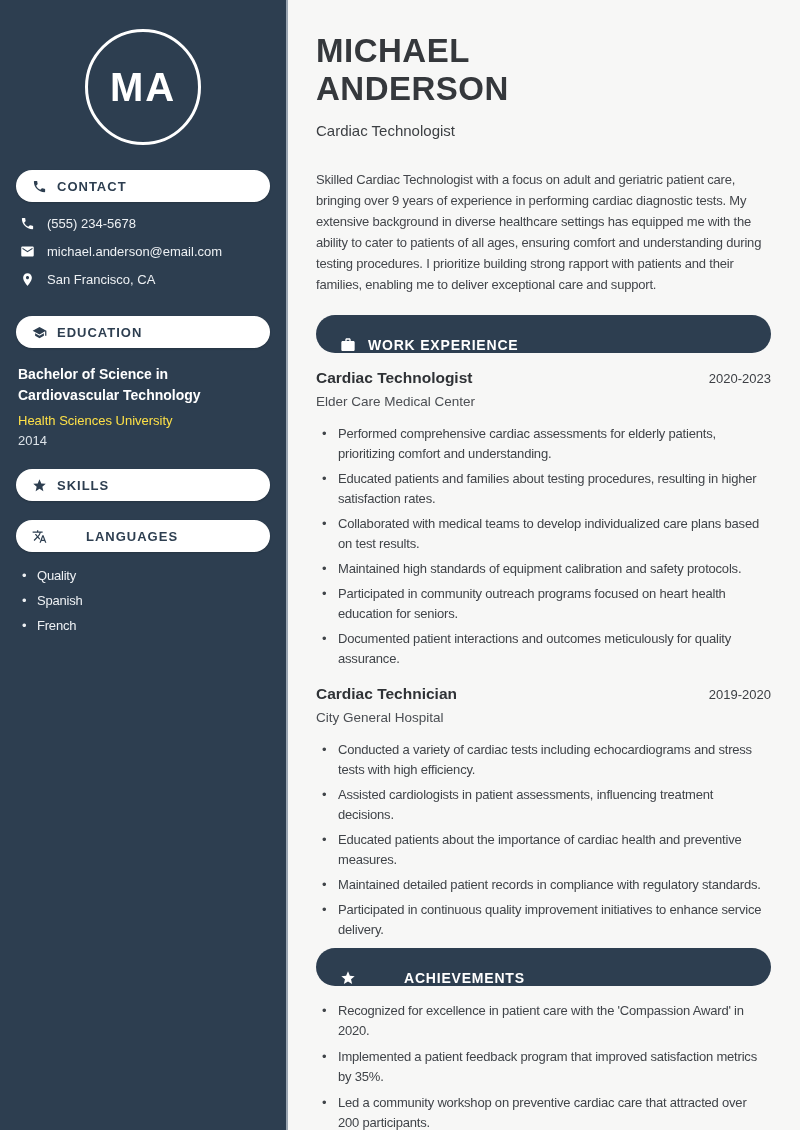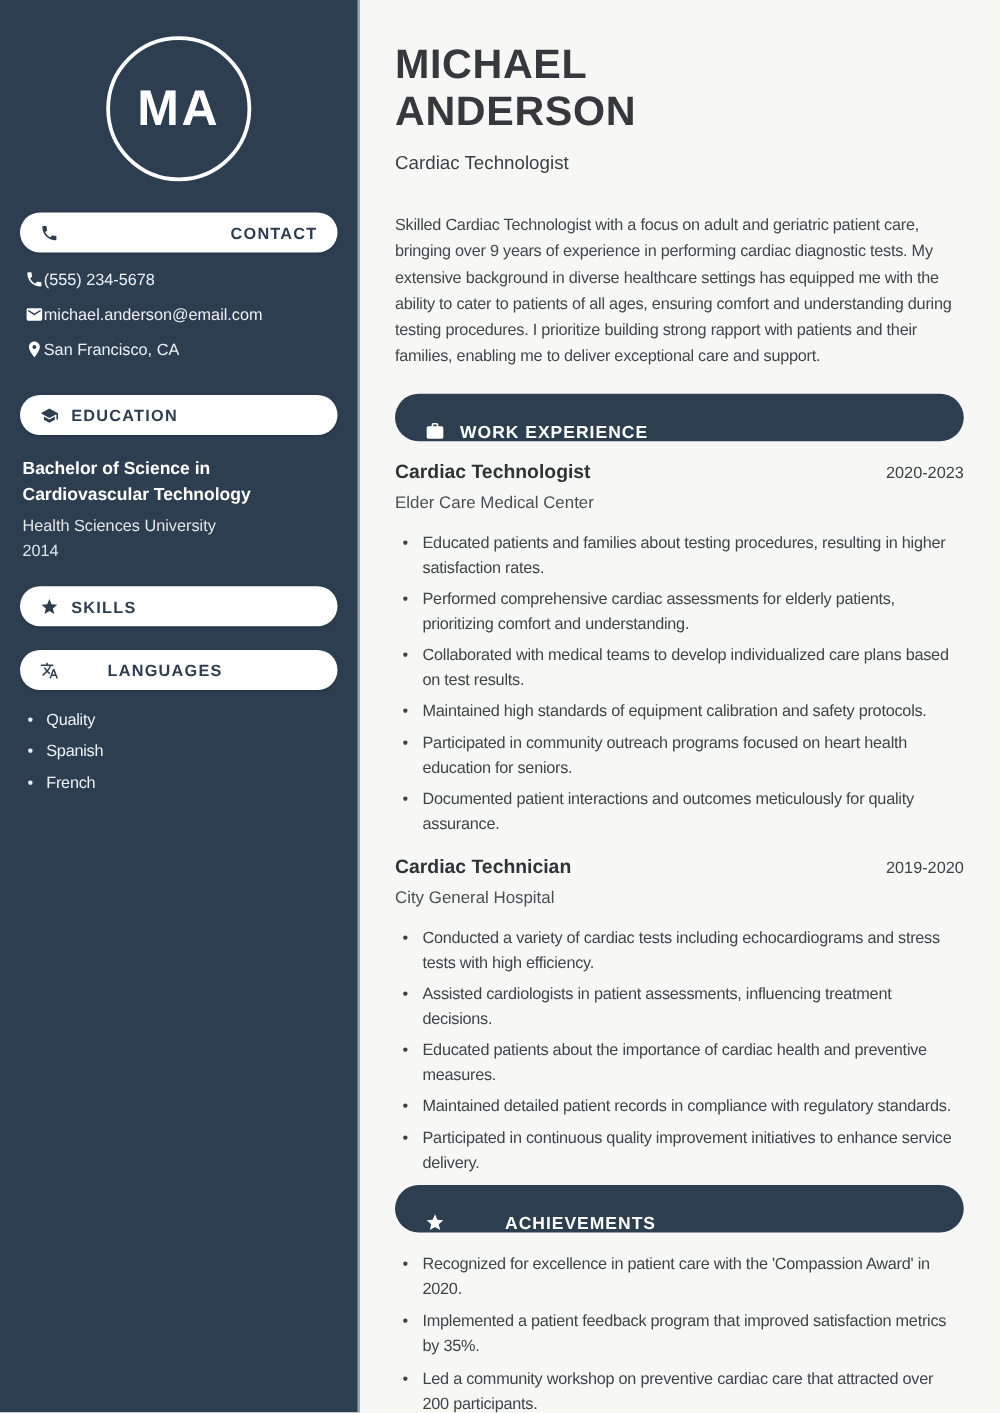--- a/index.html
+++ b/index.html
@@ -24,30 +24,30 @@
     margin: 0 auto 25px auto; display: flex; align-items: center; justify-content: center;
   }
   .avatar-initials { font-size: 40px; font-weight: bold; letter-spacing: 2px; color: #ffffff; }
   .side-pill {
     height: 32px; background: #ffffff; border-radius: 16px;
     display: flex; align-items: center; gap: 10px; padding: 0 16px;
     color: var(--sidebar_bg, #2d3e50); font-weight: bold; font-size: 13px; letter-spacing: 1px;
     box-shadow: 0 1px 2px rgba(0,0,0,0.18);
   }
   .side-pill svg { width: 15px; height: 15px; flex: none; fill: currentColor; }
-  .pill-contact { margin-top: 25px; justify-content: space-between; }
+  .pill-contact { margin-top: 25px; }
   .pill-education { margin-top: 23px; }
   .pill-skills { margin-top: 18px; }
   .pill-languages { margin-top: 19px; gap: 39px; }
   .contact-list { margin-top: 7px; }
-  .contact-row { display: flex; align-items: center; height: 28px; padding-left: 4px; font-size: 13px; }
+  .contact-row { display: flex; align-items: center; gap: 12px; height: 28px; padding-left: 4px; font-size: 13px; }
   .contact-row svg { width: 15px; height: 15px; flex: none; fill: #ffffff; }
   .edu { margin-top: 16px; padding-left: 2px; }
   .edu-degree { font-size: 14px; font-weight: bold; color: #ffffff; line-height: 21px; }
-  .edu-school { font-size: 13px; color: #e5e5e5; line-height: 20px; margin-top: 5px; }
+  .edu-school { font-size: 13px; color: #fde047; line-height: 20px; margin-top: 5px; }
   .edu-year { font-size: 13px; color: #dde3e9; line-height: 20px; }
   .side-list { list-style: none; margin: 11px 0 0 0; padding: 0 0 0 6px; }
   .side-list li {
     position: relative; padding-left: 15px; font-size: 13px; letter-spacing: -0.2px;
     line-height: 25px; color: #eef1f4;
   }
   .side-list li::before { content: "•"; position: absolute; left: 0; color: #eef1f4; }
 
   
   .main { flex: 1; box-sizing: border-box; padding: 32px 29px 0 28px; }
@@ -165,22 +165,22 @@
     </div>
 
     <section class="job">
       <div class="job-head">
         <h3 class="job-position">Cardiac Technologist</h3>
         <span class="job-dates">2020-2023</span>
       </div>
       <div class="job-company">Elder Care Medical Center</div>
       <ul class="bullets">
 
-      <li>Educated patients and families about testing procedures, resulting in higher satisfaction rates.</li>
-          <li>Performed comprehensive cardiac assessments for elderly patients, prioritizing comfort and understanding.</li>
+      <li>Performed comprehensive cardiac assessments for elderly patients, prioritizing comfort and understanding.</li>
+          <li>Educated patients and families about testing procedures, resulting in higher satisfaction rates.</li>
           <li>Collaborated with medical teams to develop individualized care plans based on test results.</li>
           <li>Maintained high standards of equipment calibration and safety protocols.</li>
           <li>Participated in community outreach programs focused on heart health education for seniors.</li>
           <li>Documented patient interactions and outcomes meticulously for quality assurance.</li>
         </ul>
     </section>
 
     <section class="job">
       <div class="job-head">
         <h3 class="job-position">Cardiac Technician</h3>

